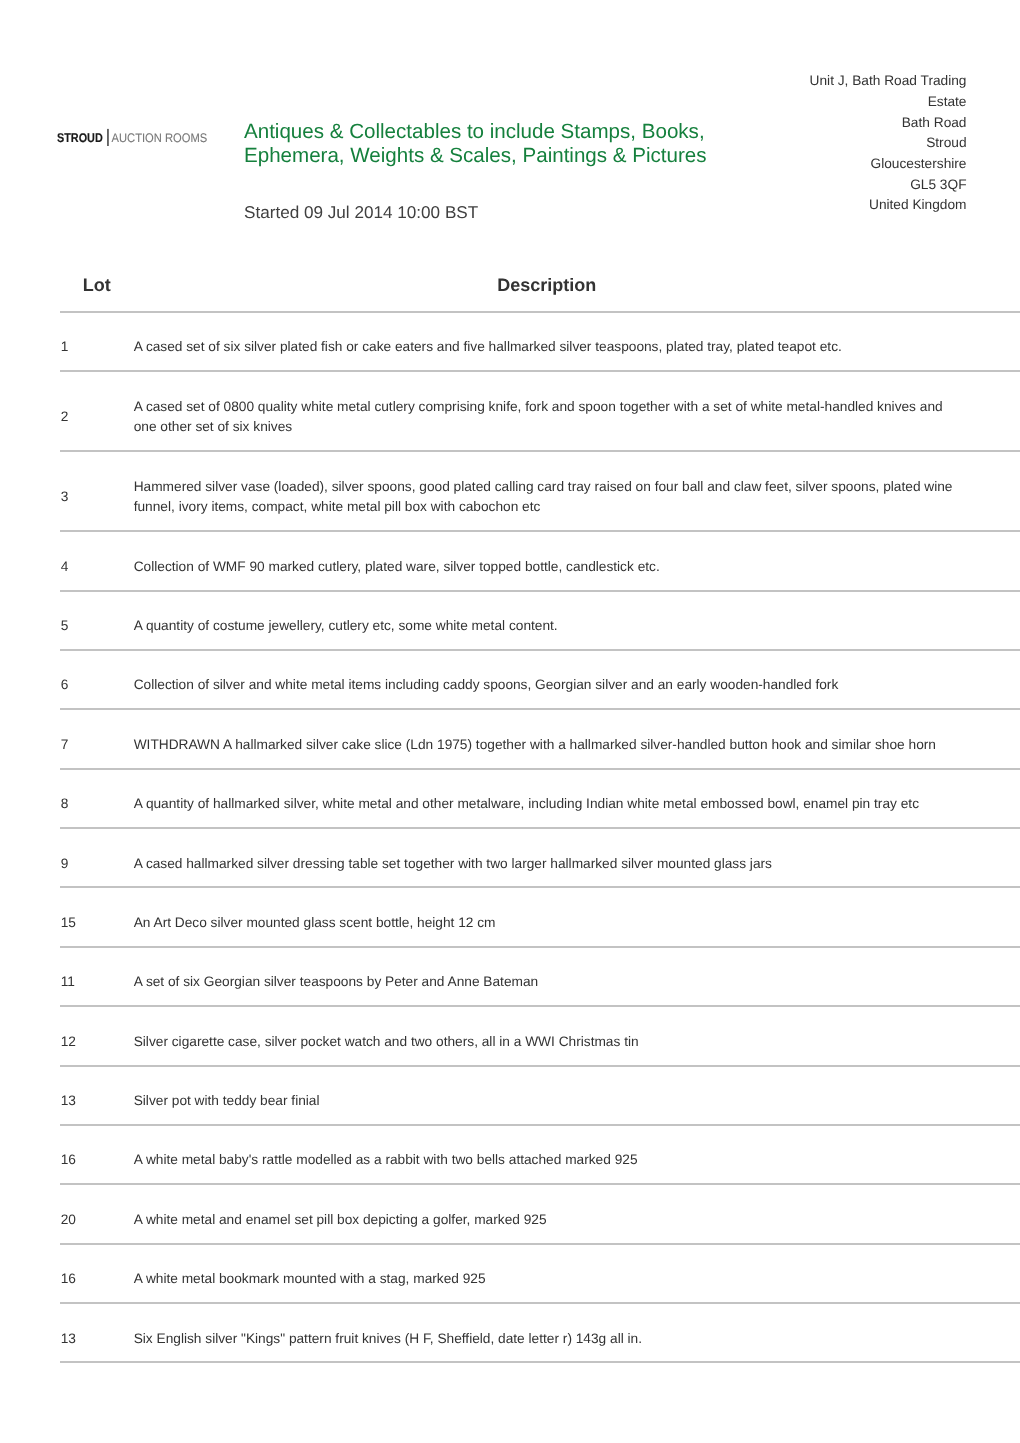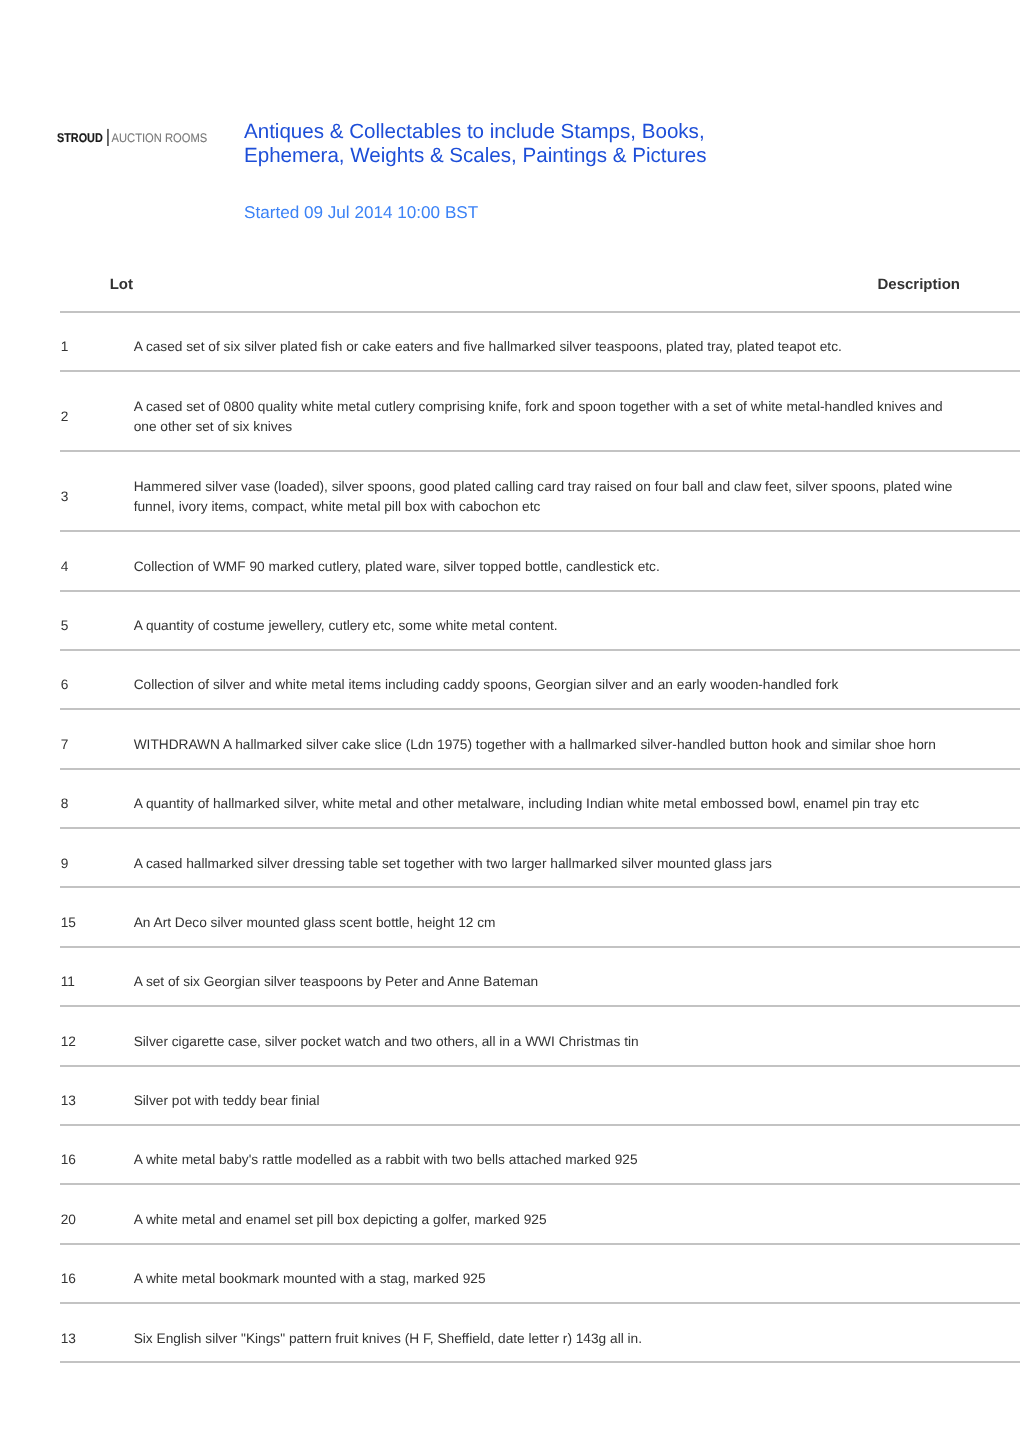--- a/index.html
+++ b/index.html
@@ -25,38 +25,38 @@
   #logo { position:absolute; left:57.4px; top:128.0px; width:156px; height:22px; }
 
   #company-name {
     position:absolute; left:244px; top:60.8px;
     font-size:24px; font-weight:bold; line-height:28px;
     color:#333333; white-space:nowrap;
   }
 
   #sale-title {
     position:absolute; left:244px; top:119.9px; width:470px;
-    font-size:20.571px; line-height:23.7px; color:#1d4ed8;
+    font-size:20.571px; line-height:23.7px; color:#15803d;
   }
 
   #sale-start {
     position:absolute; left:244px; top:201.5px;
-    font-size:17.143px; line-height:20px; color:#3b82f6; white-space:nowrap;
+    font-size:17.143px; line-height:20px; color:#404040; white-space:nowrap;
   }
 
   #address {
     position:absolute; right:53.5px; top:71.2px; width:175px;
     text-align:right; font-size:13.714px; line-height:20.7px; color:#333333;
   }
 
   
   #lots { position:absolute; left:60px; top:275px; width:1010px;
           border-collapse:collapse; table-layout:fixed; }
   #lots th {
-    text-align:right; font-size:15px; font-weight:bold; color:#333333;
+    text-align:center; font-size:18px; font-weight:bold; color:#333333;
     padding:0 0 15.75px 0.7px; line-height:20px; border-bottom:2px solid #c3c3c3;
   }
   #lots td {
     font-size:13.714px; line-height:20.63px; color:#333333;
     padding:24.6px 0 12.17px 0.7px; border-bottom:2px solid #c3c3c3;
     vertical-align:top;
   }
   #lots td.lot { vertical-align:middle; }
   #lots col.c-lot  { width:73px; }
   #lots col.c-desc { width:937px; }
@@ -73,20 +73,28 @@
           <text x="0" y="14.4" textLength="45.8" lengthAdjust="spacingAndGlyphs" font-family="Liberation Sans, sans-serif" font-size="12.6" font-weight="bold" fill="#1a1a1a" stroke="#1a1a1a" stroke-width="0.16">STROUD</text>
           <rect x="50.2" y="0.9" width="1.5" height="17.1" fill="#3d3d3d"></rect>
           <text x="54.6" y="14.4" textLength="95.6" lengthAdjust="spacingAndGlyphs" font-family="Liberation Sans, sans-serif" font-size="12.4" fill="#787878" stroke="#787878" stroke-width="0.1">AUCTION ROOMS</text>
         </svg></div>
 
 
     <div id="sale-title">Antiques &amp; Collectables to include Stamps, Books, Ephemera, Weights &amp; Scales, Paintings &amp; Pictures</div>
 
     <div id="sale-start">Started 09 Jul 2014 10:00 BST</div>
 
+    <div id="address">
+        <div>Unit J, Bath Road Trading Estate</div>
+        <div>Bath Road</div>
+        <div>Stroud</div>
+        <div>Gloucestershire</div>
+        <div>GL5 3QF</div>
+        <div>United Kingdom</div>
+      </div>
   </div>
 
   <table id="lots">
     <colgroup>
       <col class="c-lot">
         <col class="c-desc">
     </colgroup>
     <thead>
       <tr>
         <th class="lot">Lot</th>

